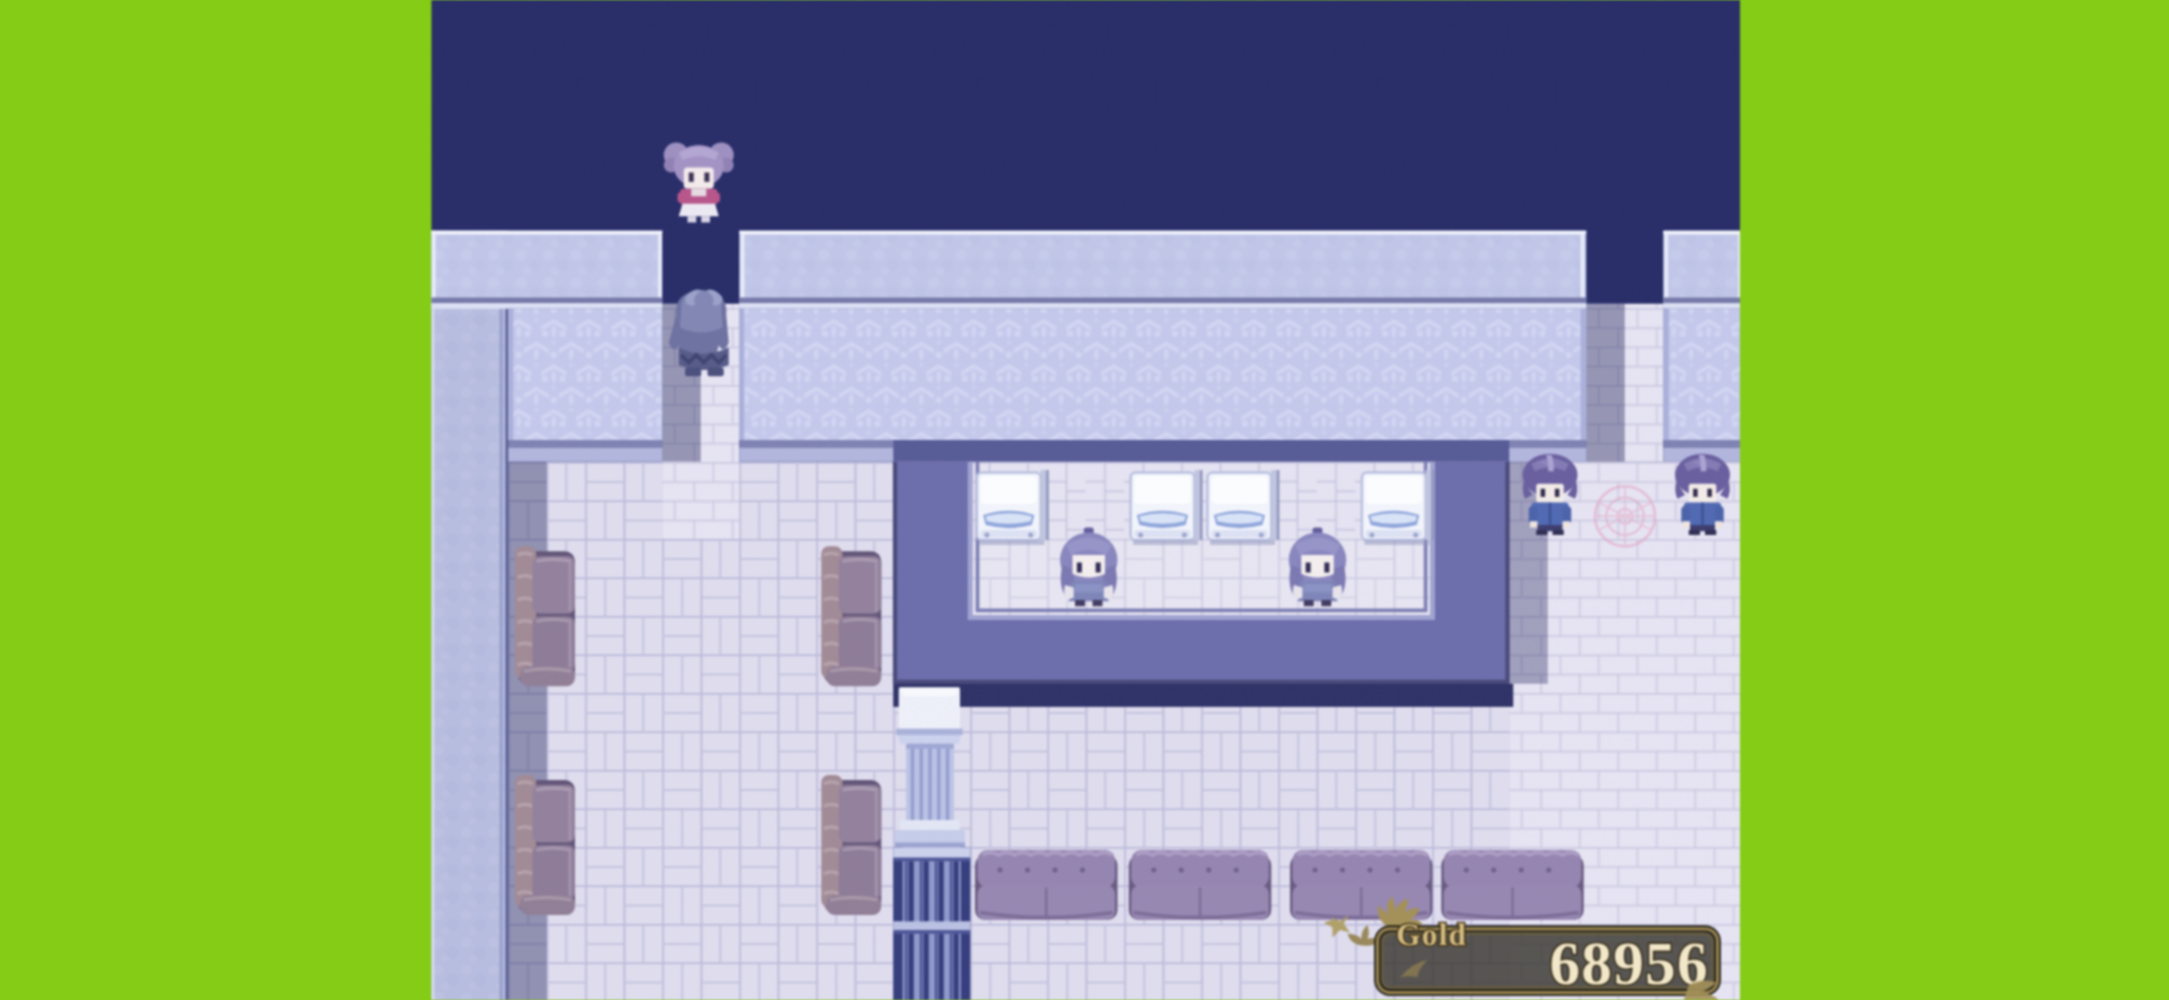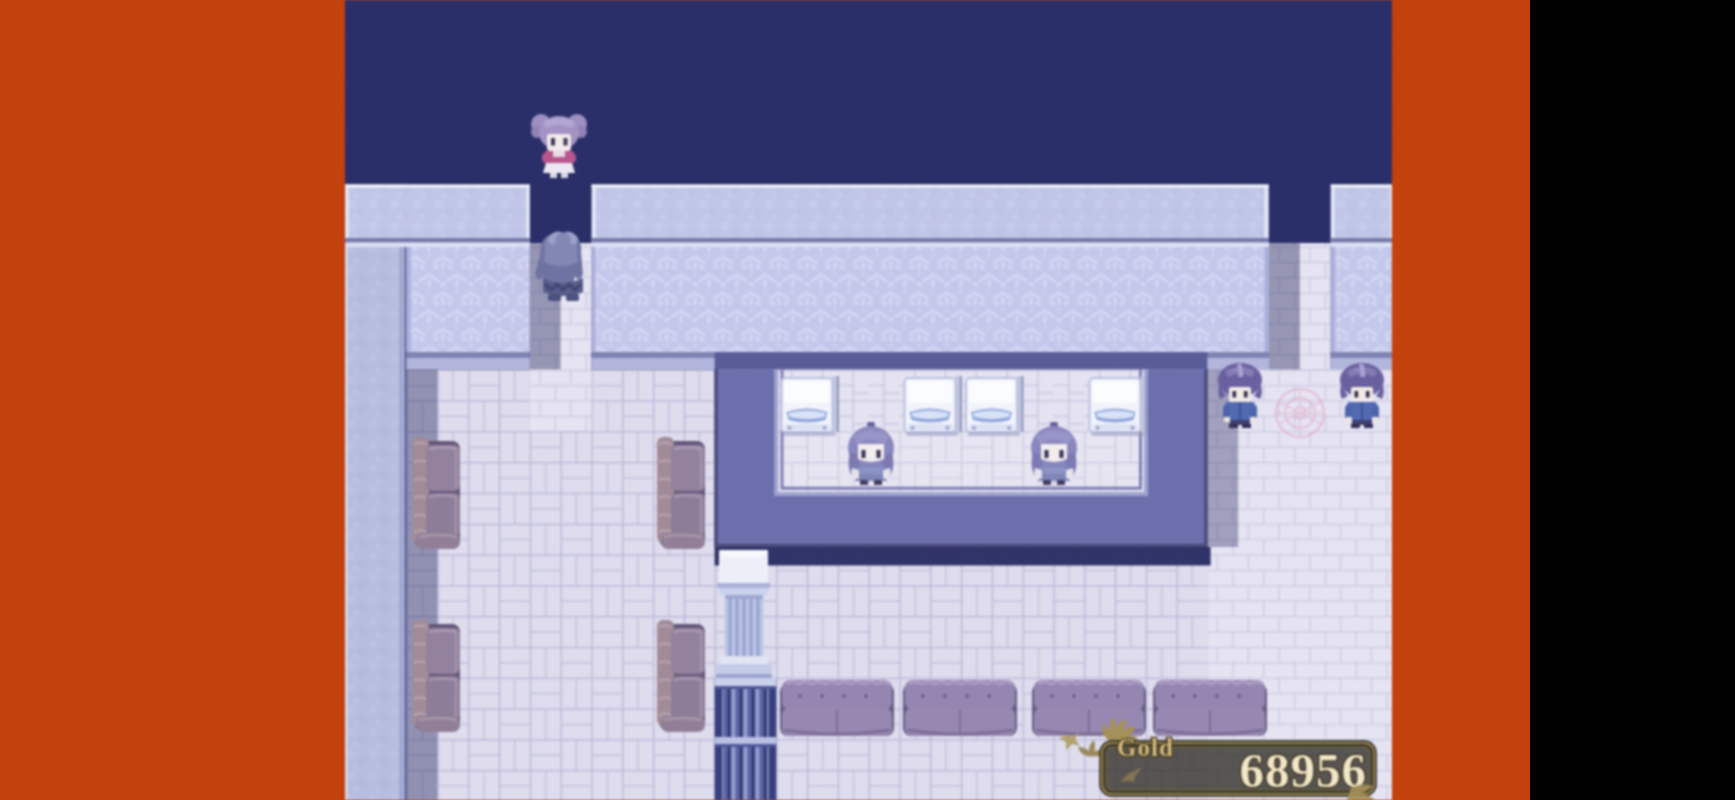--- a/index.html
+++ b/index.html
@@ -1,16 +1,16 @@
 <!DOCTYPE html>
 <html><head>
 <meta charset="utf-8">
 <style>
 html,body{margin:0;padding:0;background:#000;width:1735px;height:800px;overflow:hidden;font-family:"Liberation Sans",sans-serif;}
-#stage{position:relative;width:1530px;height:800px;background:#c2410c;}
+#stage{position:relative;width:1735px;height:800px;background:#84cc16;}
 #game{position:absolute;left:345px;top:0;width:1047px;height:800px;filter:blur(0.8px);}
 </style>
 </head>
 <body>
 
 <div id="stage">
 
 <div id="game">
 <svg width="1047" height="800" viewBox="0 0 1047 800">
 <defs>

